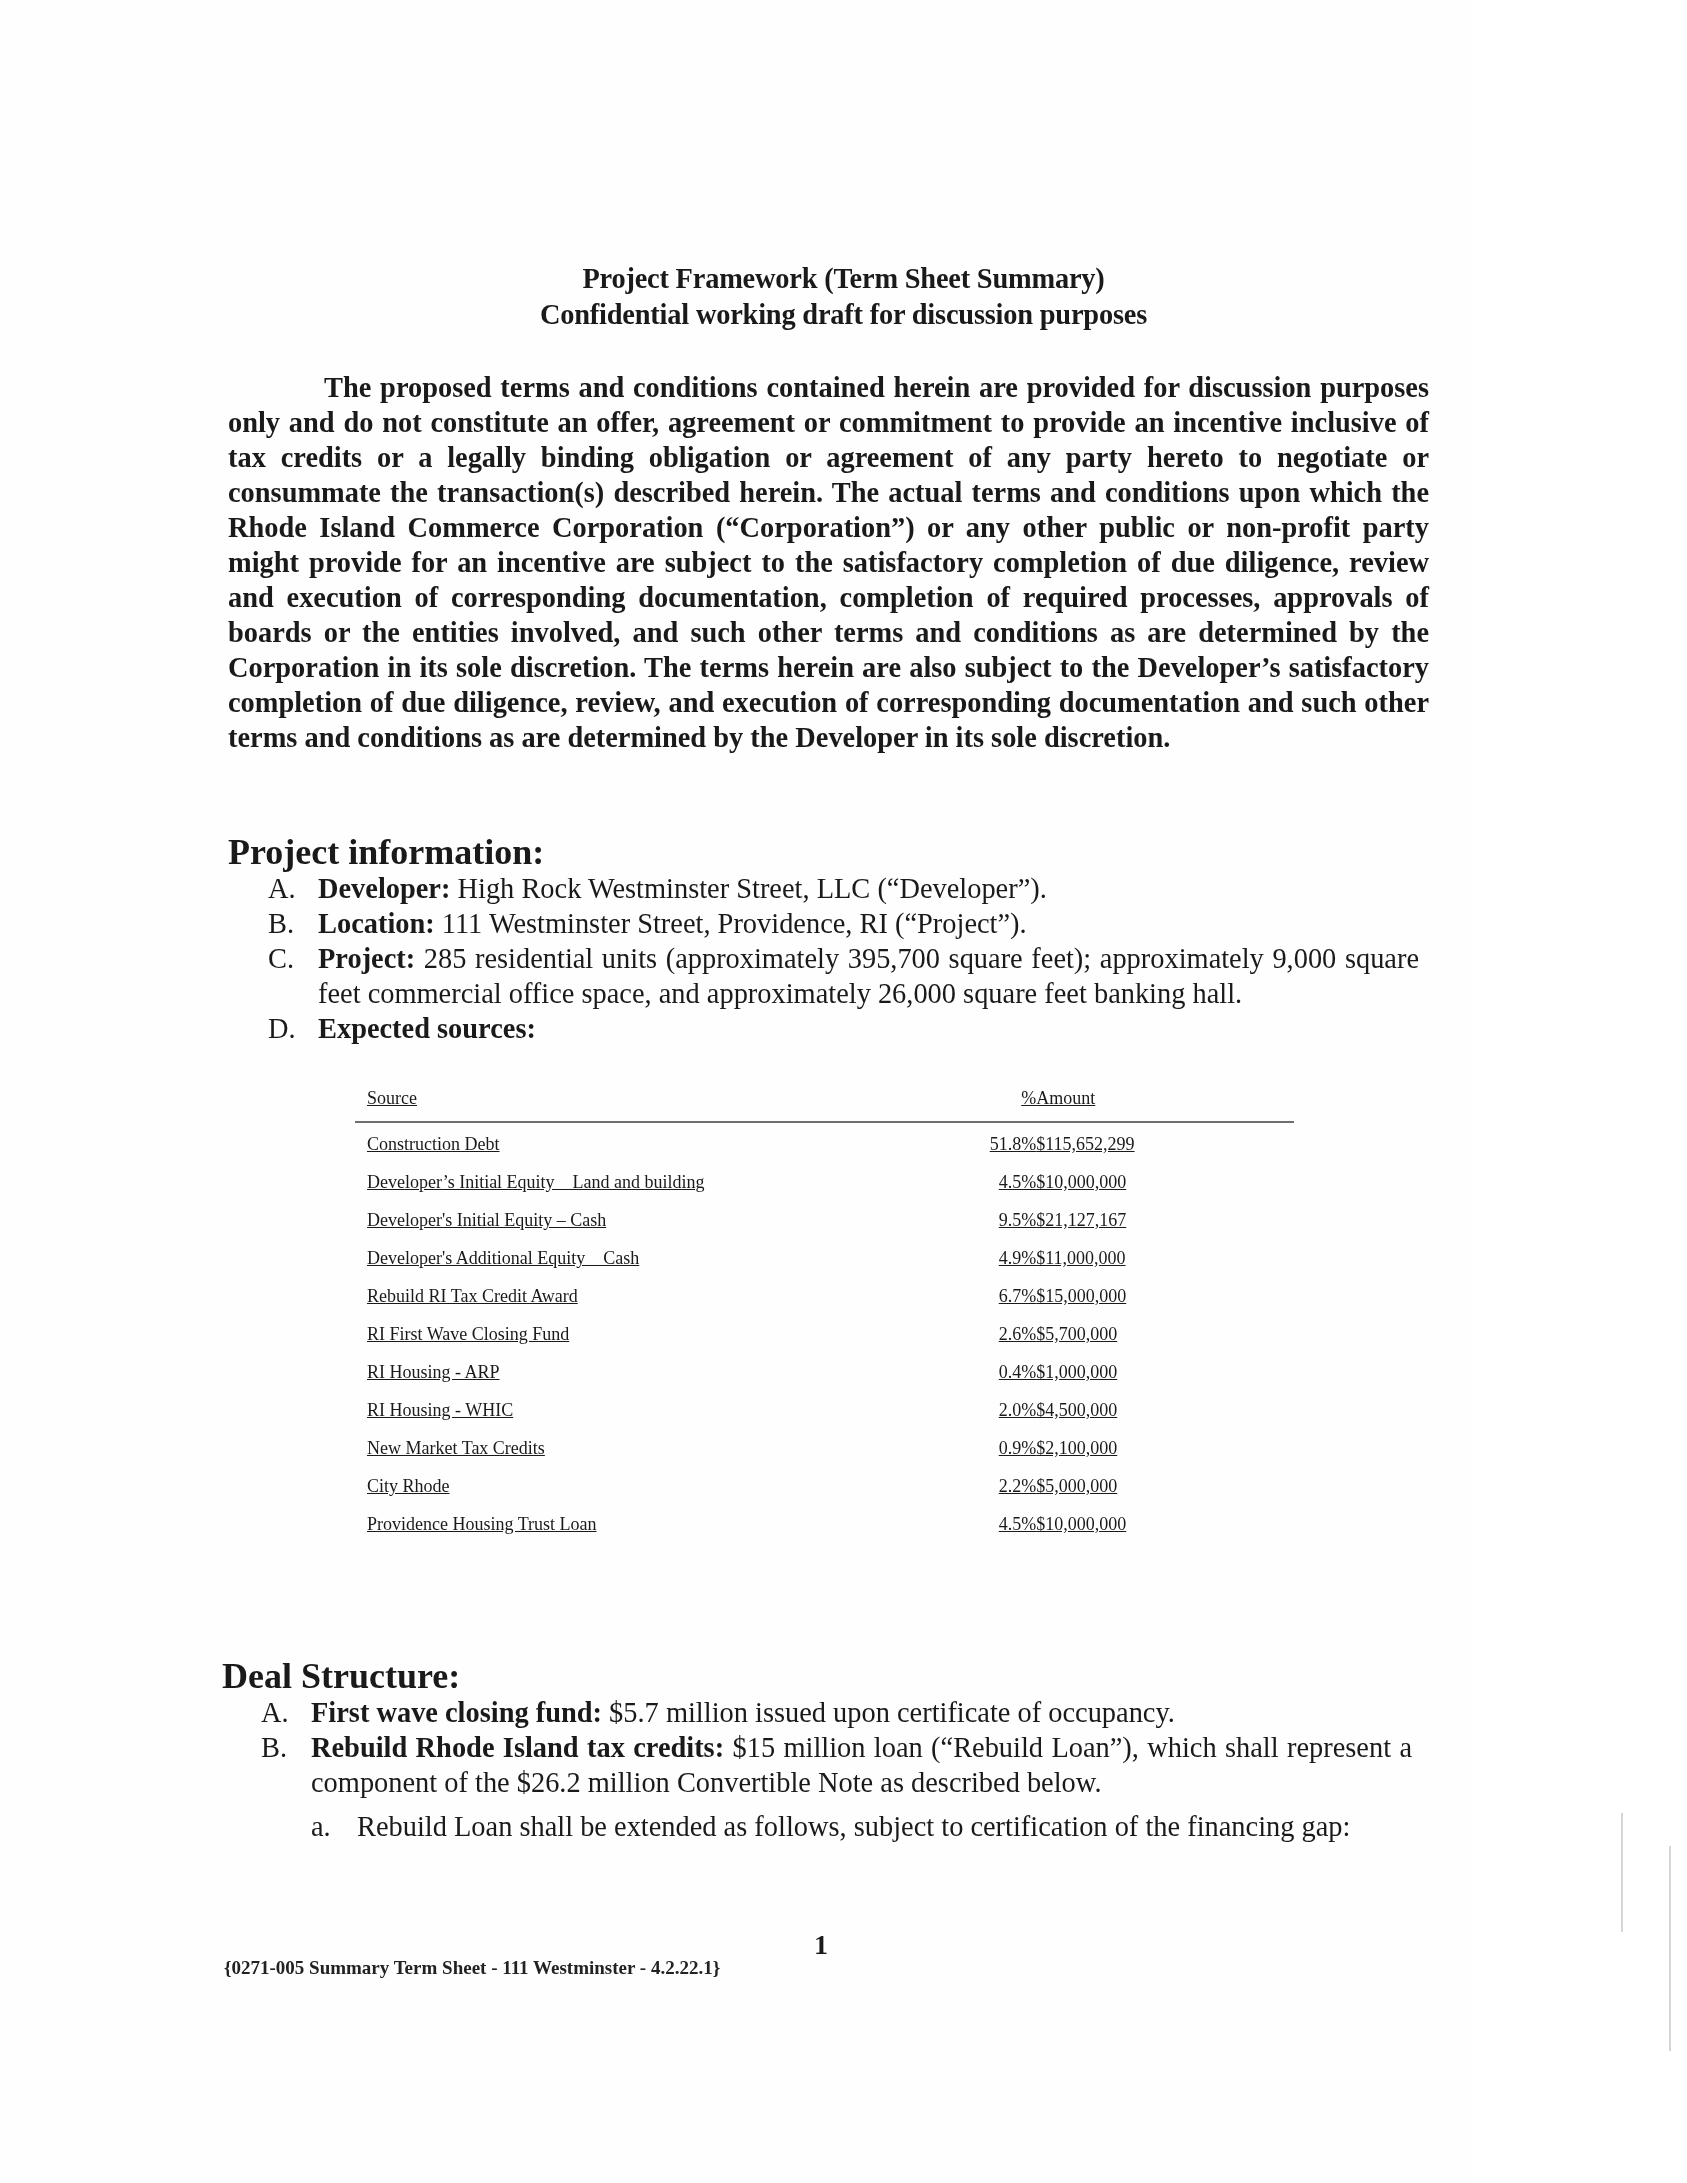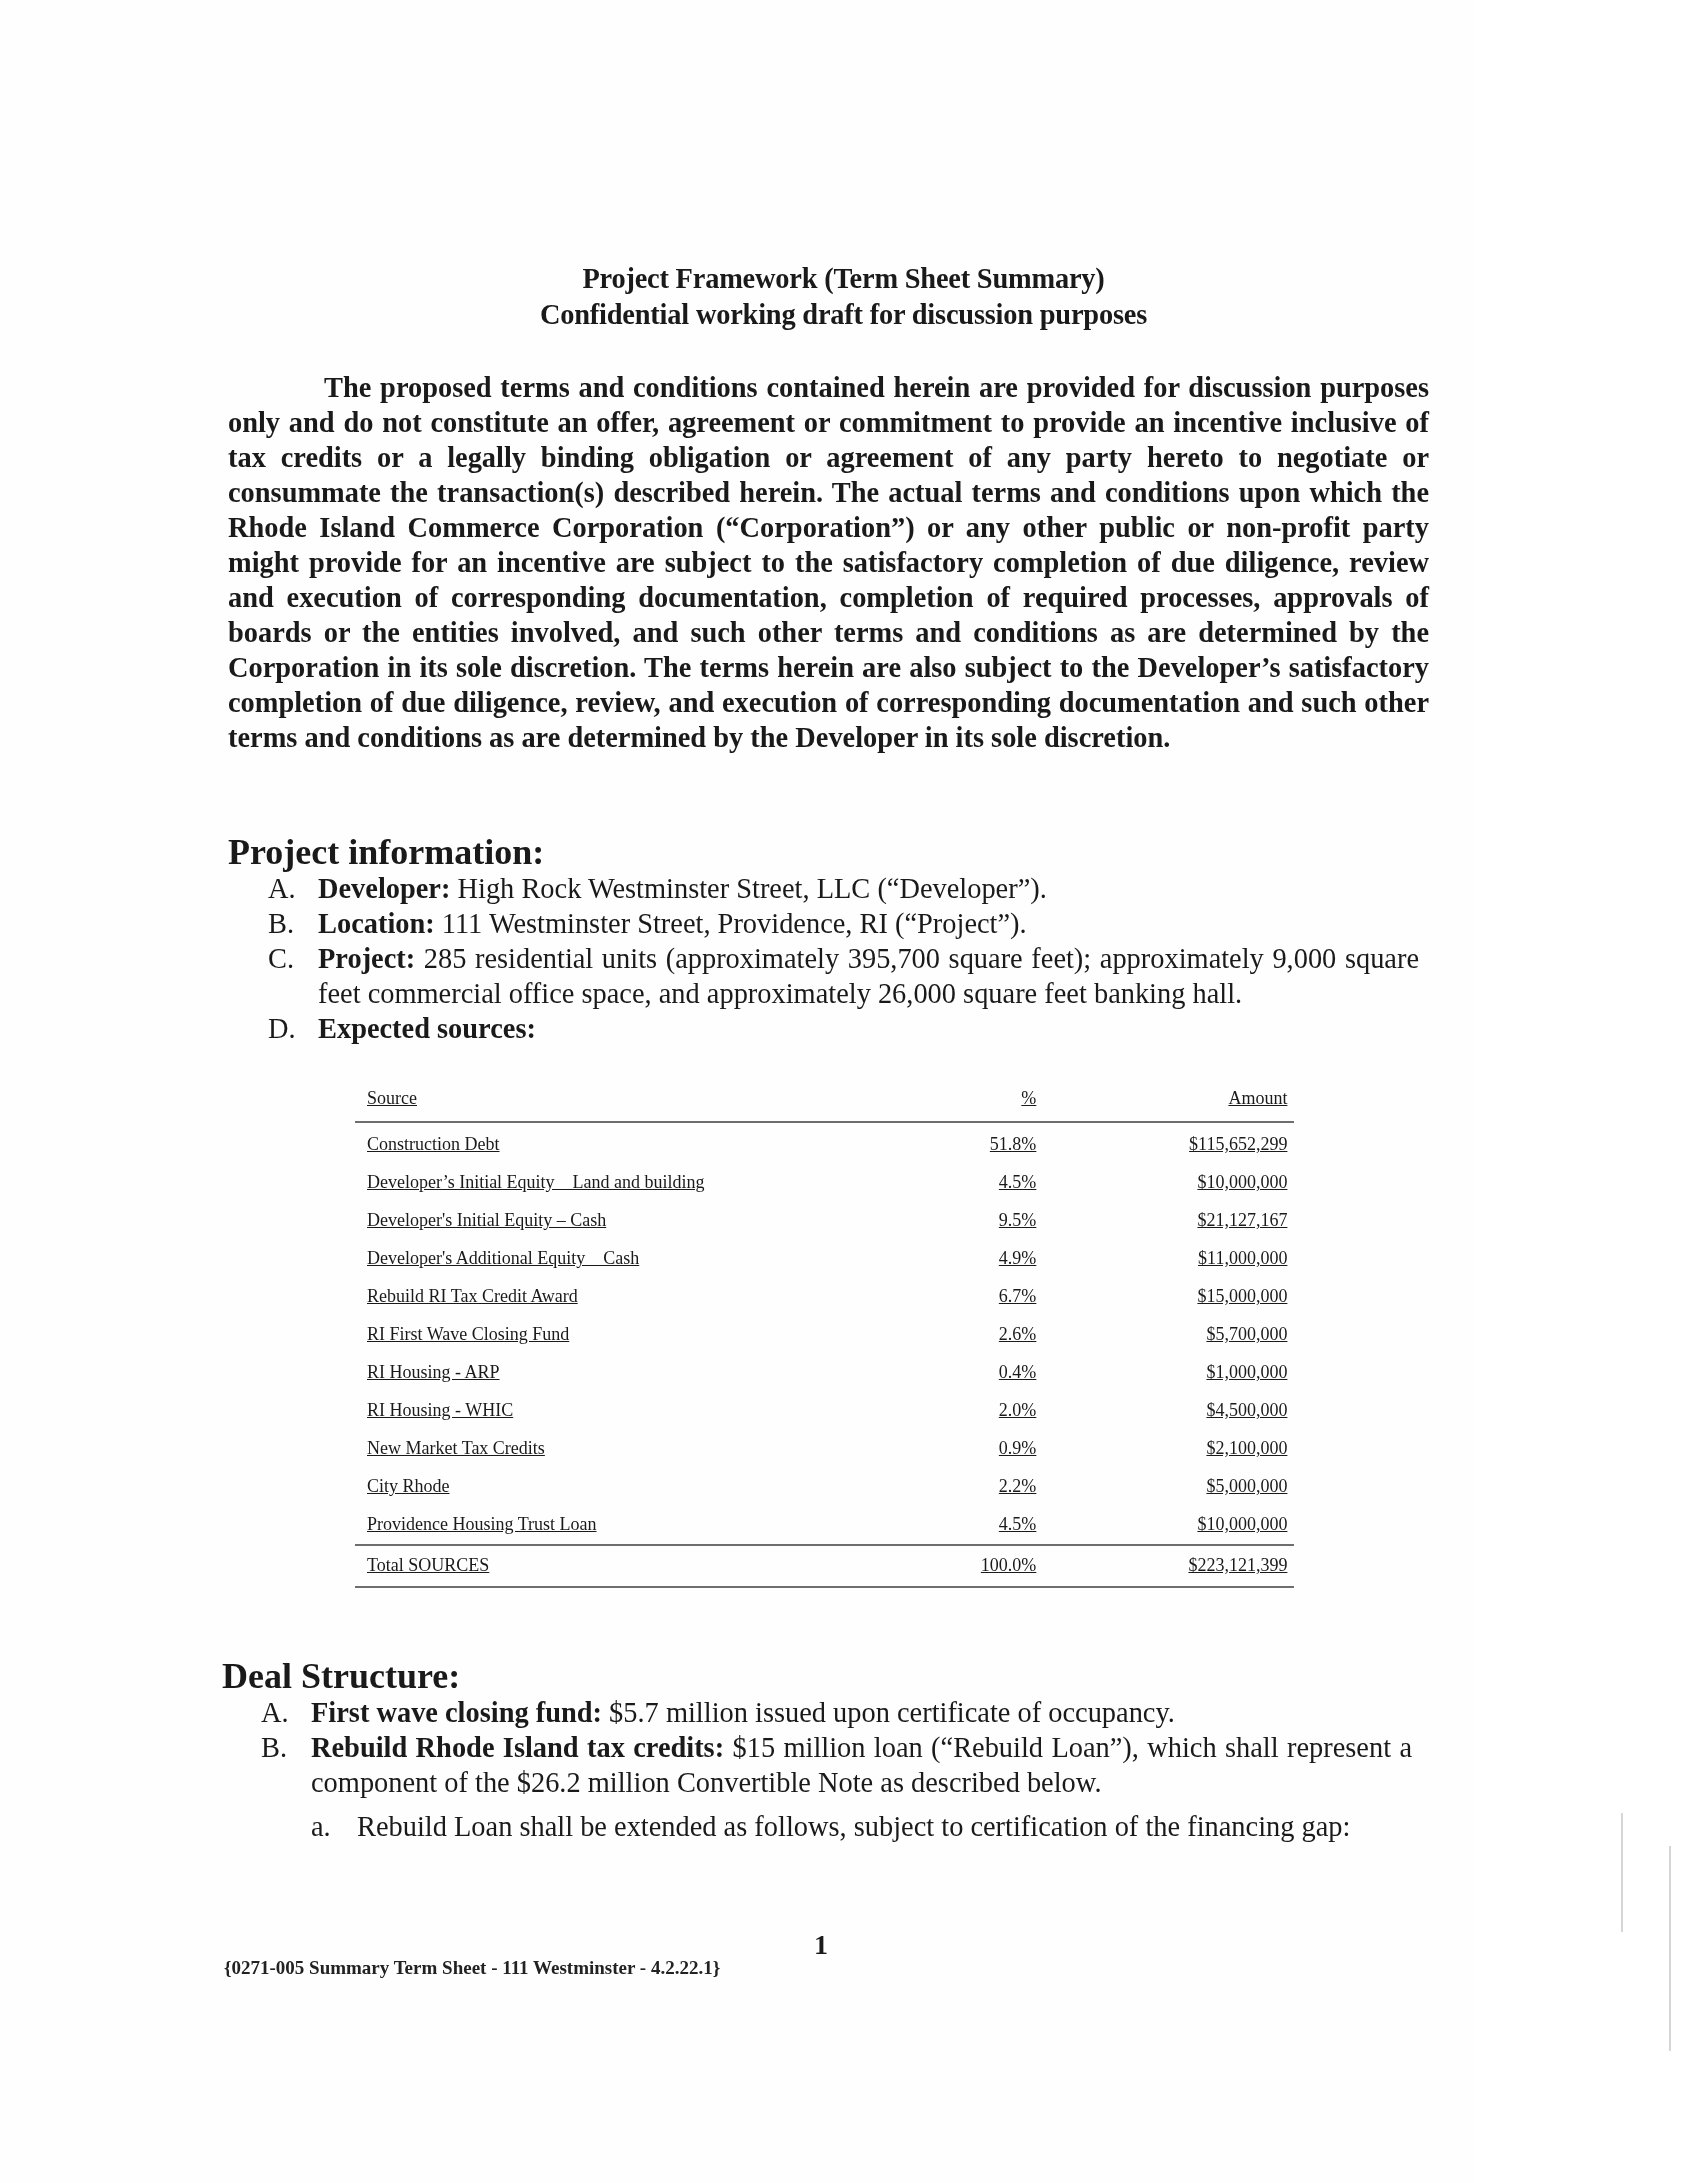--- a/index.html
+++ b/index.html
@@ -25,21 +25,21 @@
   .list .item .mark { position: absolute; left: 0; top: 0; }
   .list .item b { font-weight: bold; }
   .list .sub { position: relative; padding-left: 46px; margin-left: 50px; margin-top: 5.3px; }
   .list .sub .mark { position: absolute; left: 0; top: 0; }
 
   .src-table { position: absolute; left: 355px; top: 1075px; width: 939px; border-collapse: collapse; font-size: 18px; text-decoration: underline; }
   .src-table th, .src-table td { padding: 0; height: 38px; font-weight: normal; white-space: nowrap; }
   .src-table th { height: 46px; vertical-align: middle; }
   .src-table .c-src { text-align: left; padding-left: 12px; width: 543px; }
   .src-table .c-pct { text-align: right; width: 139px; }
-  .src-table .c-amt { text-align: right; width: 258px; padding-right: 6.6px; }
+  .src-table .c-amt { text-align: left; width: 258px; padding-right: 6.6px; }
   .src-table thead tr { border-bottom: 2.6px solid #6e6e6e; }
   .src-table tr.total { border-top: 2.6px solid #6e6e6e; border-bottom: 2.6px solid #6e6e6e; }
   .src-table tr.total td { height: 40px; }
   .src-table tbody tr:first-child td { padding-top: 2.6px; }
 
   .footer-ref { position: absolute; left: 224px; top: 1957px; font-size: 19px; font-weight: bold; color: #222; }
   .page-num { position: absolute; left: 814px; top: 1929px; font-size: 28px; font-weight: bold; }
 
   .scan-mark { position: absolute; width: 2px; background: #d6d6d6; }
 </style>
@@ -129,25 +129,20 @@
       <tr>
           <td class="c-src">City Rhode</td>
           <td class="c-pct">2.2%</td>
           <td class="c-amt">$5,000,000</td>
         </tr>
       <tr>
           <td class="c-src">Providence Housing Trust Loan</td>
           <td class="c-pct">4.5%</td>
           <td class="c-amt">$10,000,000</td>
         </tr>
-      <tr class="total">
-          <td class="c-src">Total SOURCES</td>
-          <td class="c-pct">100.0%</td>
-          <td class="c-amt">$223,121,399</td>
-        </tr>
     </tbody>
   </table>
 
   <div class="section-head" style="left:222px; top:1659px;">Deal Structure:</div>
 
   <div class="list" style="left:261px; top:1695px; width:1151px;">
     <div class="item">
       <span class="mark">A.</span><b>First wave closing fund:</b><span> $5.7 million issued upon certificate of occupancy.</span>
     </div>
     <div class="item" style="text-align:justify;">

